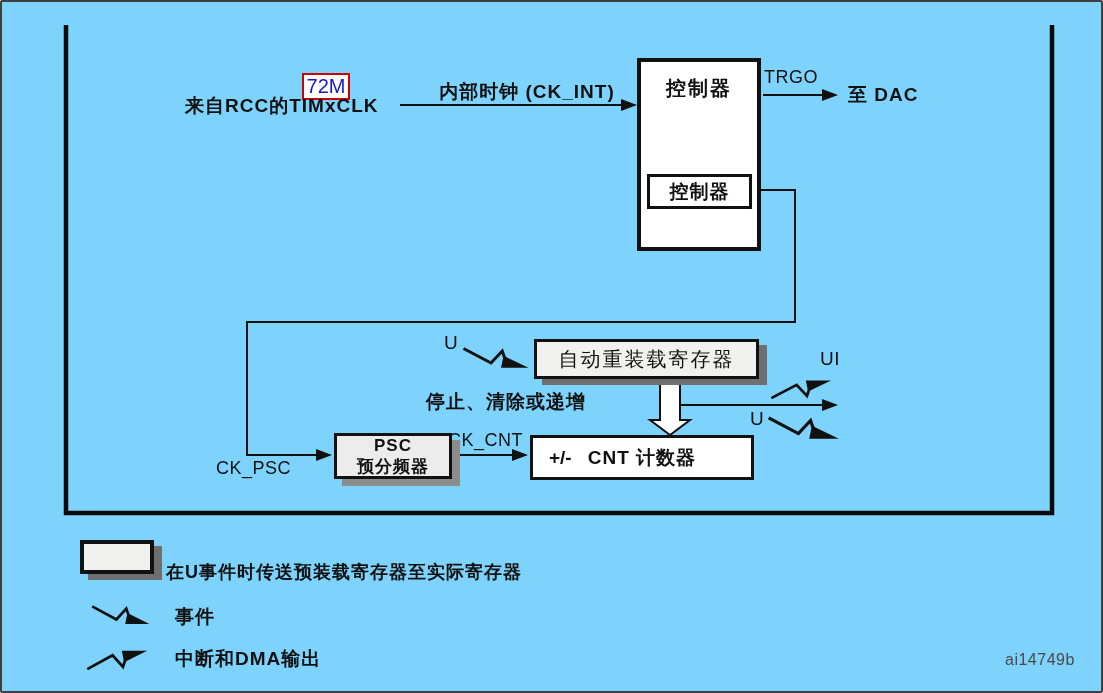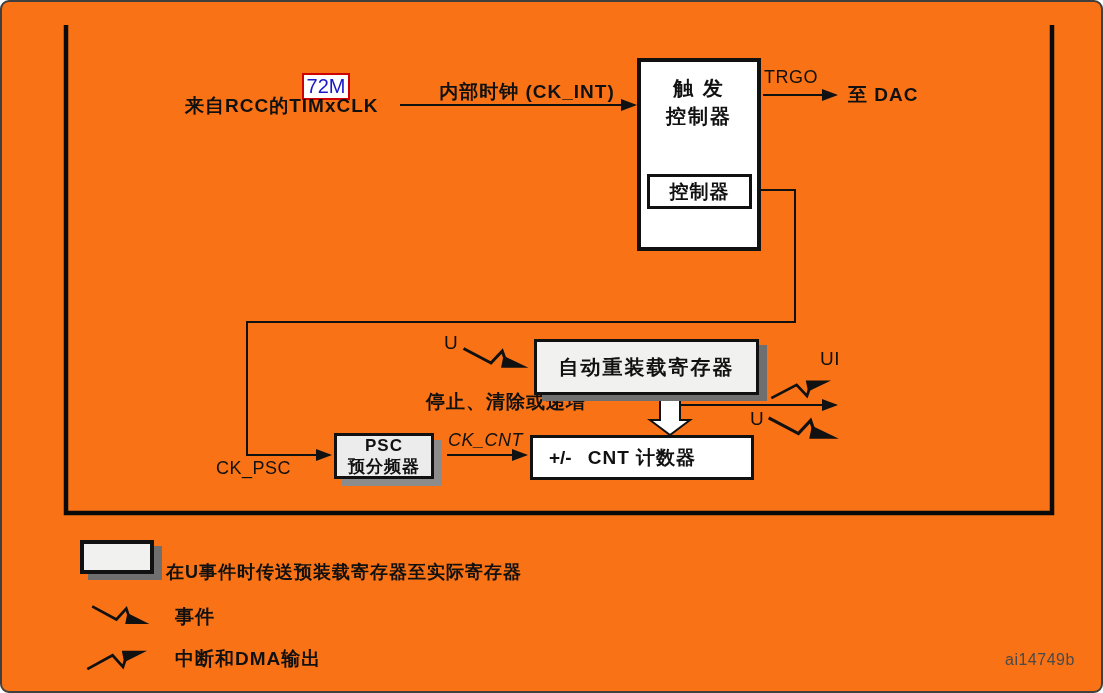--- a/index.html
+++ b/index.html
@@ -1,37 +1,37 @@
 <!DOCTYPE html>
 <html style="--annotation-text: #1818c8; --annotation-border: #cf0000; --shadow: #6f6f6f; --psc-shadow: #8c8c8c; --figure-id-text: #4a4a4a;"><head>
 <meta charset="utf-8">
 <style>
   html,body{margin:0;padding:0;background:#fff;}
   #page{
-    position:relative;width:1103px;height:693px;background:#f97316;
-    border:2px solid #3f3f3f;border-radius:9px;box-sizing:border-box;
+    position:relative;width:1103px;height:693px;background:#7dd3fc;
+    border:2px solid #3f3f3f;border-radius:2px;box-sizing:border-box;
     font-family:"Liberation Sans","DejaVu Sans",sans-serif;color:#111;
     overflow:hidden;
   }
   .lbl{position:absolute;white-space:nowrap;color:#111;}
   .zh{font-weight:bold;letter-spacing:1px;}
   .lat{font-weight:normal;letter-spacing:0.5px;}
   .box{
     position:absolute;box-sizing:border-box;border:3px solid #111;background:#fff;
     display:flex;align-items:center;justify-content:center;text-align:center;
   }
   .shadowed{background:#f1f1ef;box-shadow:8px 6px 0 var(--shadow,#6f6f6f);}
   #trigger-box{left:635px;top:56px;width:124px;height:193px;border-width:4px;}
   #trigger-box .ttl{position:absolute;top:12px;left:0;right:0;
     font-size:20px;font-weight:bold;line-height:28px;letter-spacing:2px;}
   #trigger-inner{left:645px;top:172px;width:105px;height:35px;
     font-size:19px;font-weight:bold;letter-spacing:1px;}
-  #arr-box{left:532px;top:337px;width:225px;height:56px;
-    font-size:20px;font-weight:bold;letter-spacing:2px;}
-  #psc-box{left:332px;top:431px;width:100px;height:46px;background:#ececec;
+  #arr-box{left:532px;top:337px;width:225px;height:40px;
+    font-size:20px;font-weight:normal;letter-spacing:2px;}
+  #psc-box{left:332px;top:431px;width:118px;height:46px;background:#ececec;
     box-shadow:8px 7px 0 var(--psc-shadow,#8c8c8c);
     font-size:17px;font-weight:bold;line-height:21px;letter-spacing:1px;}
   #cnt-box{left:528px;top:433px;width:224px;height:45px;
     justify-content:flex-start;padding-left:16px;font-size:19px;}
   #cnt-box .pm{font-weight:bold;margin-right:16px;letter-spacing:0;}
   #cnt-box .cl{font-weight:bold;letter-spacing:1px;}
   #legend-box{left:78px;top:538px;width:74px;height:34px;border-width:4px;}
   #m72-box{left:300px;top:71px;width:48px;height:27px;background:#fff;
     border:2px solid var(--annotation-border,#cf0000);
     color:var(--annotation-text,#1818c8);font-size:20px;}
@@ -83,25 +83,24 @@
 
   <div class="lbl zh" style="left:183px;top:91px;font-size:19px;">来自RCC的TIMxCLK</div>
   <div class="lbl zh" style="left:420px;top:77px;width:210px;text-align:center;font-size:19px;">内部时钟 (CK_INT)</div>
   <div class="lbl lat" style="left:762px;top:65px;font-size:18px;">TRGO</div>
   <div class="lbl zh" style="left:846px;top:80px;font-size:19px;">至 DAC</div>
   <div class="lbl lat" style="left:442px;top:330px;font-size:19px;">U</div>
   <div class="lbl lat" style="left:818px;top:346px;font-size:19px;">UI</div>
   <div class="lbl lat" style="left:748px;top:406px;font-size:19px;">U</div>
   <div class="lbl zh" style="left:424px;top:387px;font-size:19px;">停止、清除或递增</div>
   <div class="lbl lat" style="left:214px;top:456px;font-size:18px;">CK_PSC</div>
-  <div class="lbl lat" style="left:446px;top:428px;font-size:18px;font-style:italic;">CK_CNT</div>
+  <div class="lbl lat" style="left:446px;top:428px;font-size:18px;">CK_CNT</div>
 
   <div class="box" id="trigger-box">
     <div class="ttl">
-      <div>触 发</div>
       <div>控制器</div>
     </div>
   </div>
   <div class="box" id="trigger-inner">控制器</div>
 
   <div class="box shadowed" id="arr-box">自动重装载寄存器</div>
 
   <div class="box shadowed" id="psc-box">
     <div>
       <div>PSC</div>

